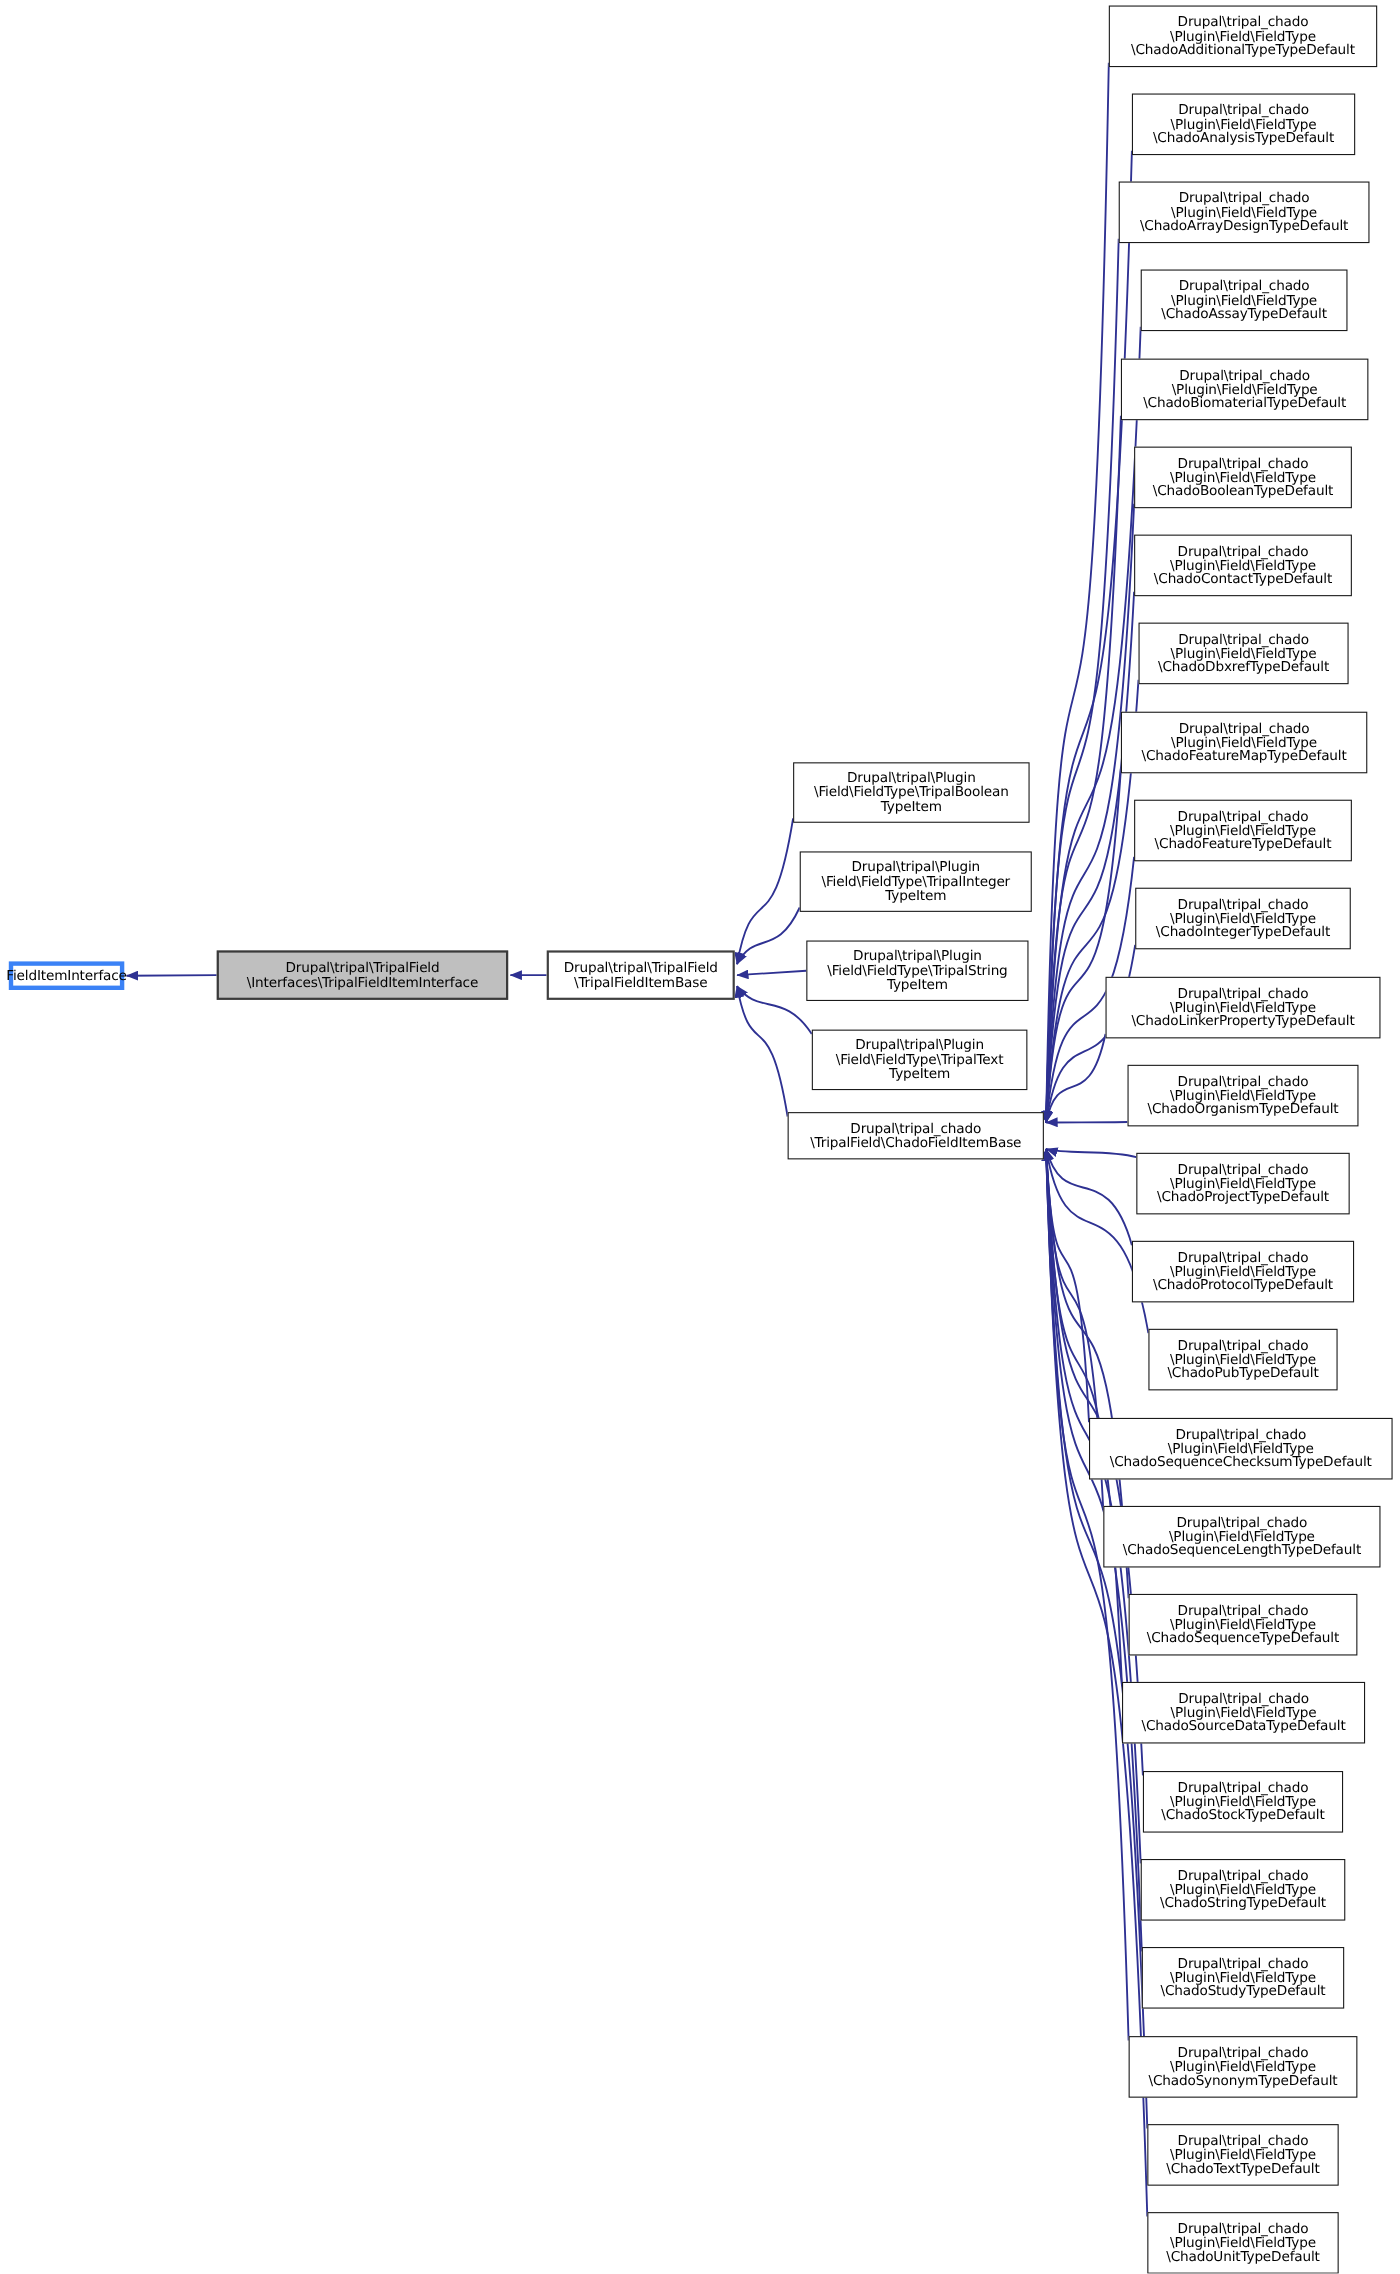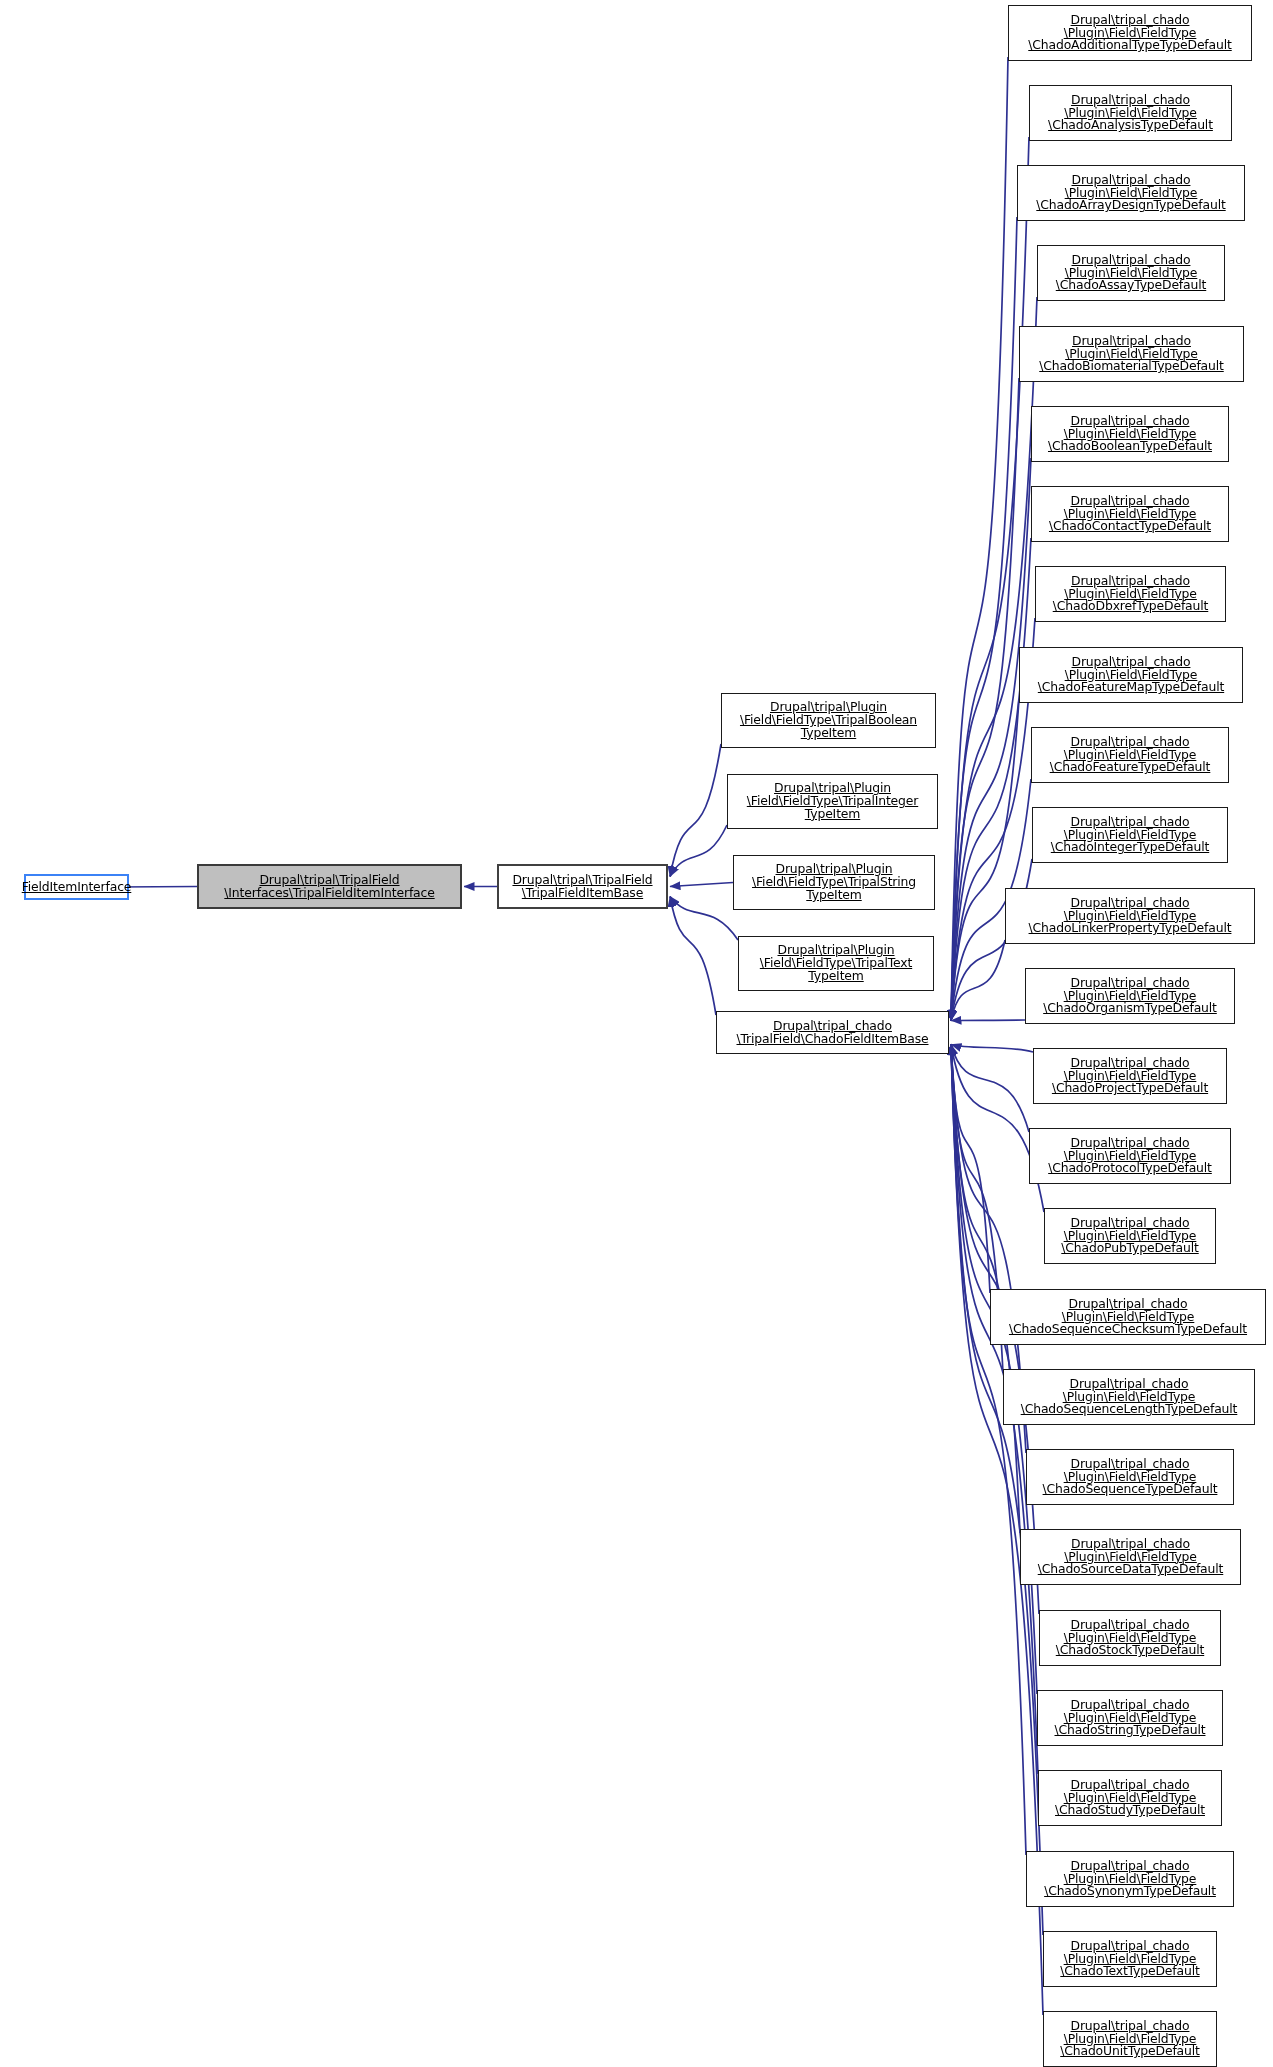--- a/index.html
+++ b/index.html
@@ -2,24 +2,24 @@
 <html><head>
 <meta charset="utf-8">
 <style>
   html,body{margin:0;padding:0;background:#ffffff;}
   #stage{position:relative;width:1273px;height:2067px;background:#ffffff;
          font-family:"DejaVu Sans","Liberation Sans",sans-serif;overflow:hidden;}
   svg#edges{position:absolute;left:0;top:0;width:1273px;height:2067px;pointer-events:none;}
   .node{position:absolute;box-sizing:border-box;background:#ffffff;border:1px solid #1a1a1a;
         display:flex;align-items:center;justify-content:center;text-align:center;
         font-size:12.4px;line-height:1.035;color:#000000;letter-spacing:-0.15px;
-        white-space:pre;padding:1px 4px;text-decoration:underline;}
+        white-space:pre;padding:1px 4px;}
   .node.thick{border:2px solid #404040;}
   .node.hl{background:#bfbfbf;border:2px solid #3a3a3a;}
-  .node.plain{border:2px solid #3b82f6;margin-left:16px;}
+  .node.plain{border:4px solid #3b82f6;}
 </style>
 </head>
 <body>
 
 <div id="stage">
 
   <svg id="edges" viewBox="0 0 1273 2067" xmlns="http://www.w3.org/2000/svg">
     <defs>
       <marker id="ah" markerWidth="11" markerHeight="9" refX="10.5" refY="4.5" orient="auto" markerUnits="userSpaceOnUse">
         <path d="M0,0 L11,4.5 L0,9 z" fill="#2e3192"></path>

